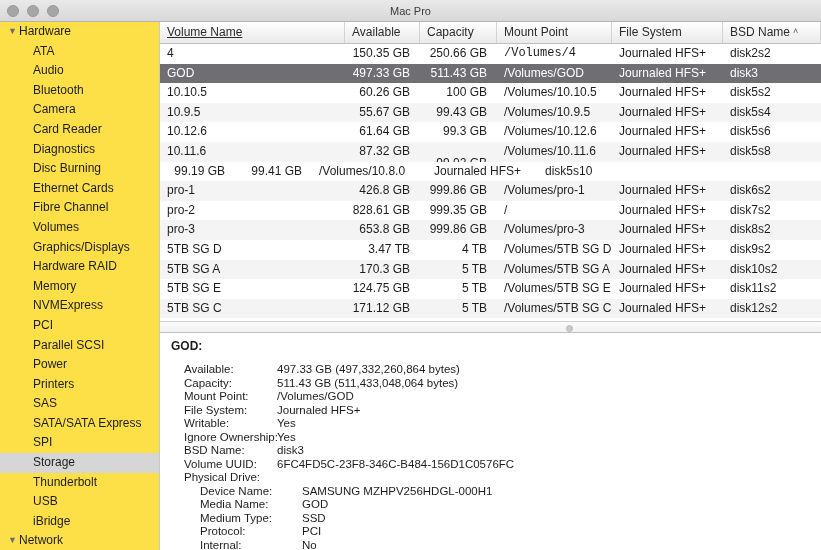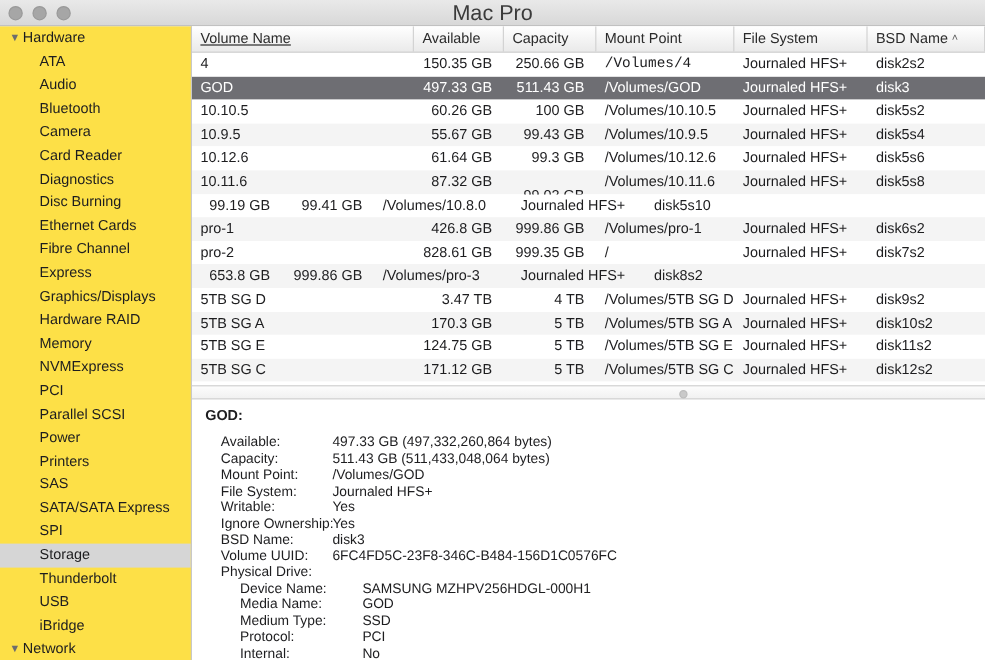--- a/index.html
+++ b/index.html
@@ -43,21 +43,21 @@
     border: 1px solid #9a9a9a;
     box-sizing: border-box;
   }
   #window-title {
     position: absolute;
     left: 0; top: 0;
     width: 821px;
     height: 22px;
     line-height: 22px;
     text-align: center;
-    font-size: 18px;
+    font-size: 11px;
     color: #3b3b3b;
     font-weight: 400;
   }
 
   
   #sidebar {
     position: absolute;
     left: 0; top: 22px;
     width: 160px;
     height: 528px;
@@ -237,21 +237,21 @@
       <div class="sb-row group"><span class="sb-tri">▼</span><span>Hardware</span></div>
       <div class="sb-row child"><span>ATA</span></div>
       <div class="sb-row child"><span>Audio</span></div>
       <div class="sb-row child"><span>Bluetooth</span></div>
       <div class="sb-row child"><span>Camera</span></div>
       <div class="sb-row child"><span>Card Reader</span></div>
       <div class="sb-row child"><span>Diagnostics</span></div>
       <div class="sb-row child"><span>Disc Burning</span></div>
       <div class="sb-row child"><span>Ethernet Cards</span></div>
       <div class="sb-row child"><span>Fibre Channel</span></div>
-      <div class="sb-row child"><span>Express</span></div>
+      <div class="sb-row child"><span>Volumes</span></div>
       <div class="sb-row child"><span>Graphics/Displays</span></div>
       <div class="sb-row child"><span>Hardware RAID</span></div>
       <div class="sb-row child"><span>Memory</span></div>
       <div class="sb-row child"><span>NVMExpress</span></div>
       <div class="sb-row child"><span>PCI</span></div>
       <div class="sb-row child"><span>Parallel SCSI</span></div>
       <div class="sb-row child"><span>Power</span></div>
       <div class="sb-row child"><span>Printers</span></div>
       <div class="sb-row child"><span>SAS</span></div>
       <div class="sb-row child"><span>SATA/SATA Express</span></div>
@@ -340,20 +340,21 @@
         </div>
         <div class="tr odd">
           <div class="td" style="width: 185px;">pro-2</div>
           <div class="td num" style="width: 75px;">828.61 GB</div>
           <div class="td num" style="width: 77px;">999.35 GB</div>
           <div class="td" style="width: 115px;">/</div>
           <div class="td" style="width: 111px;">Journaled HFS+</div>
           <div class="td" style="width: 98px;">disk7s2</div>
         </div>
         <div class="tr even">
+          <div class="td" style="width: 185px;">pro-3</div>
           <div class="td num" style="width: 75px;">653.8 GB</div>
           <div class="td num" style="width: 77px;">999.86 GB</div>
           <div class="td" style="width: 115px;">/Volumes/pro-3</div>
           <div class="td" style="width: 111px;">Journaled HFS+</div>
           <div class="td" style="width: 98px;">disk8s2</div>
         </div>
         <div class="tr odd">
           <div class="td" style="width: 185px;">5TB SG D</div>
           <div class="td num" style="width: 75px;">3.47 TB</div>
           <div class="td num" style="width: 77px;">4 TB</div>

